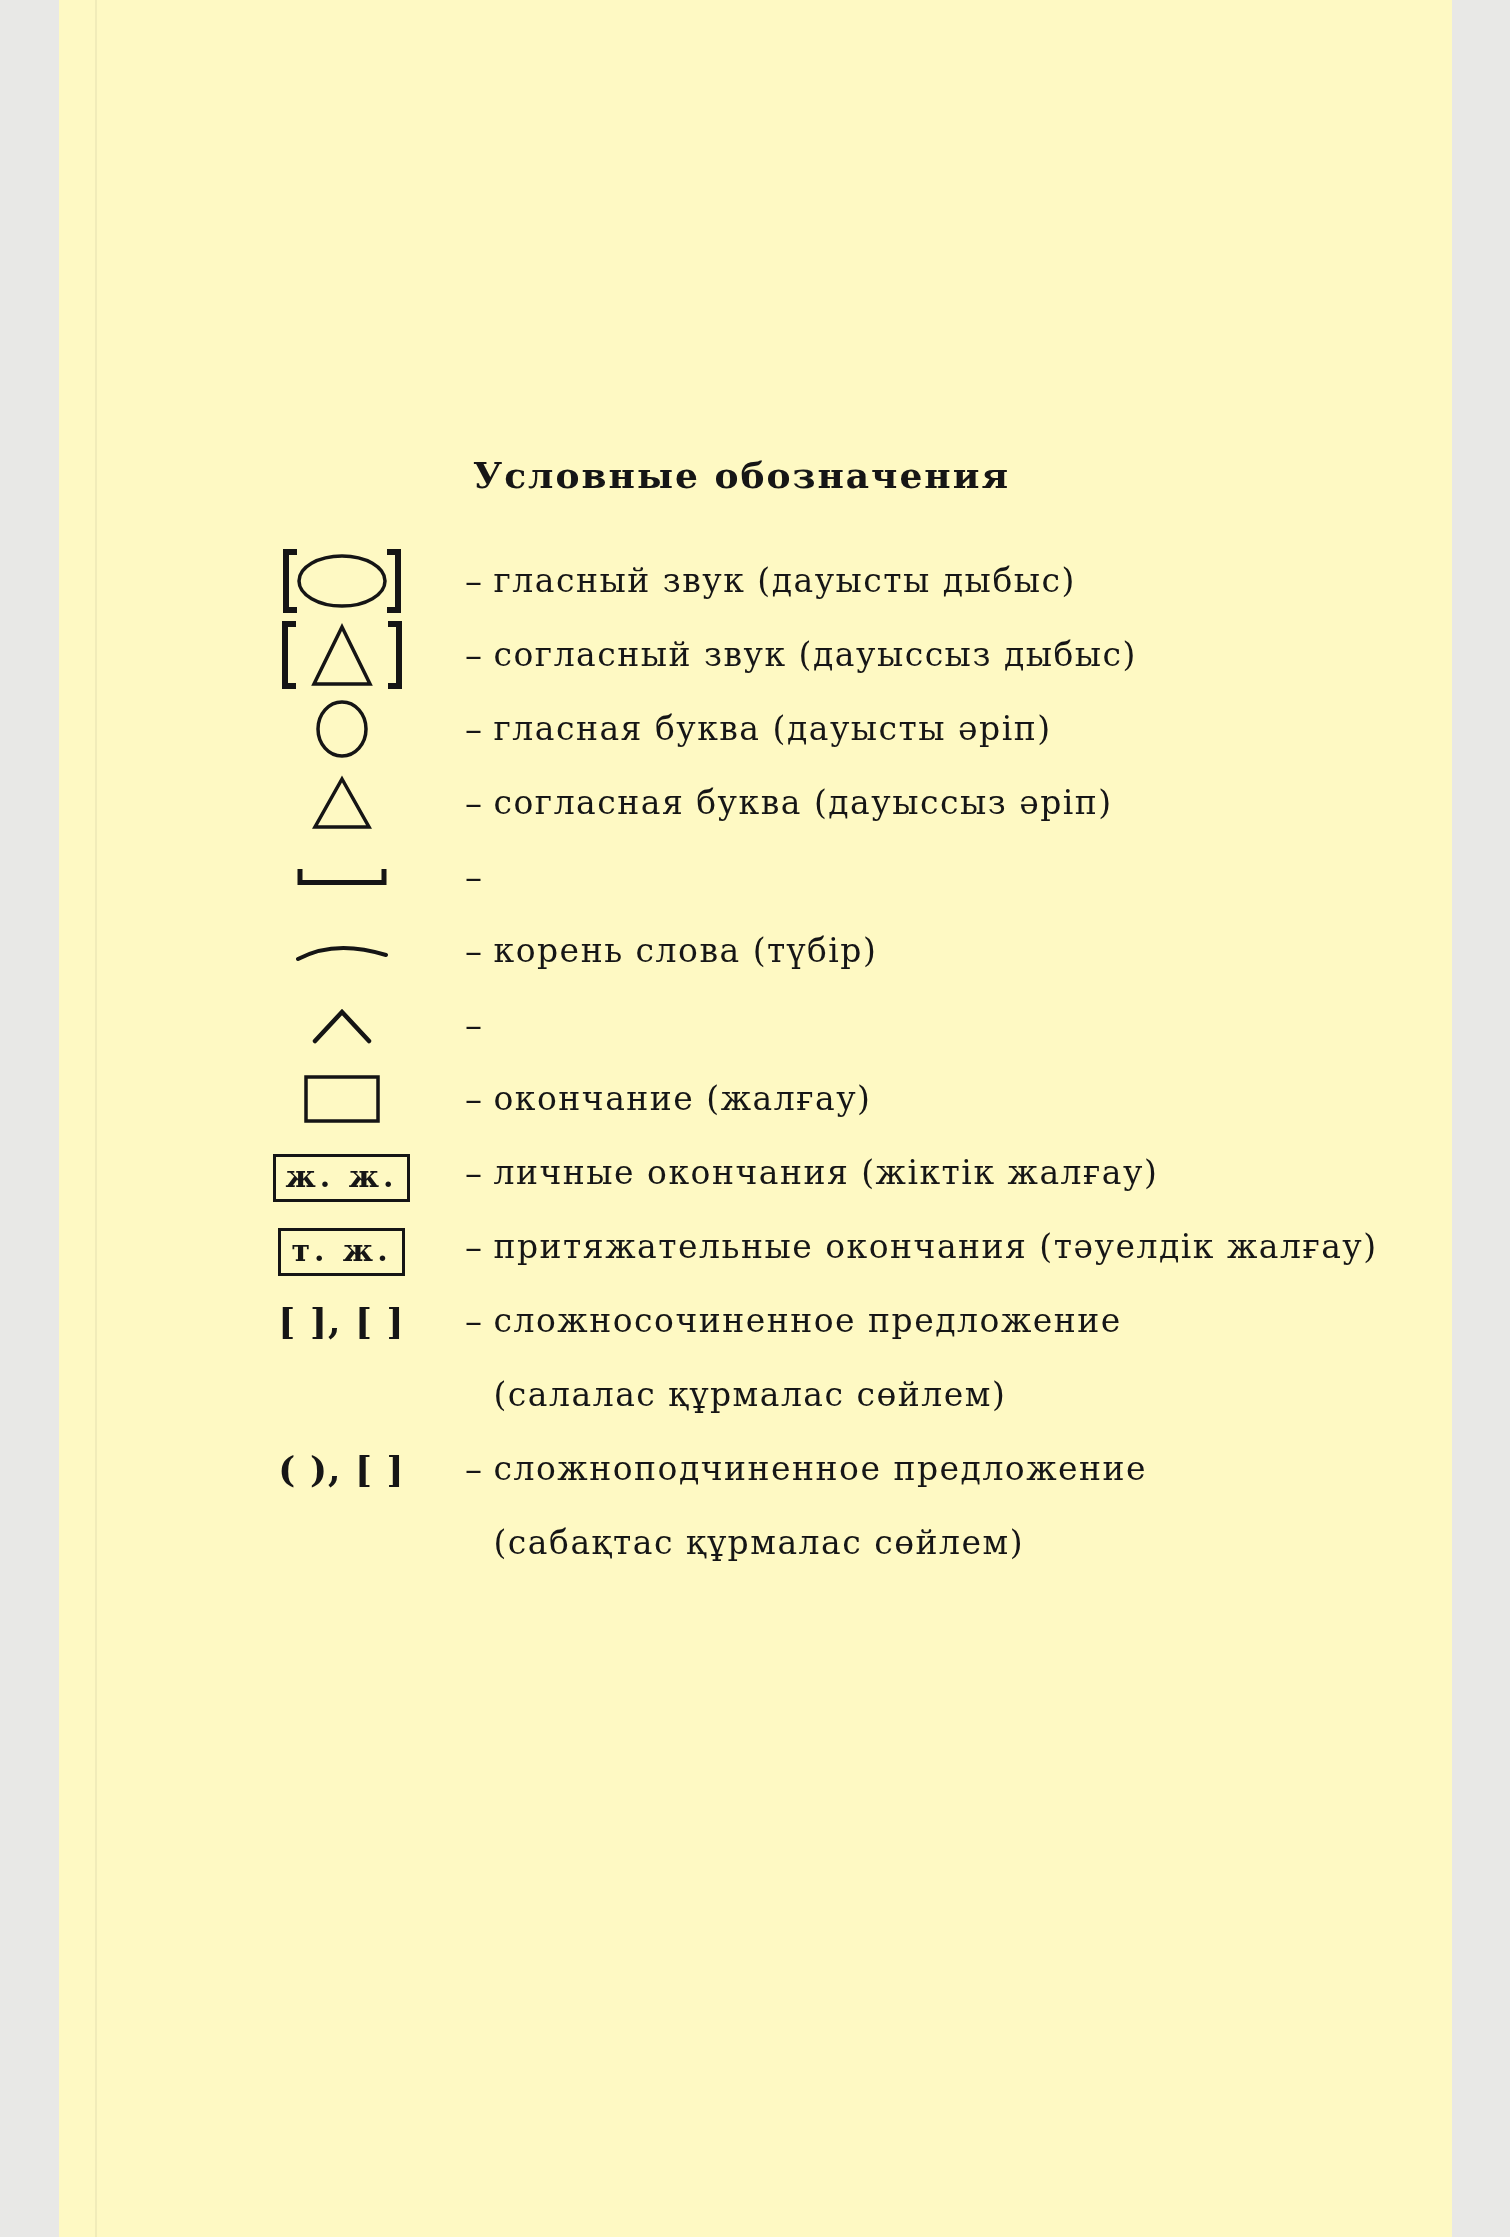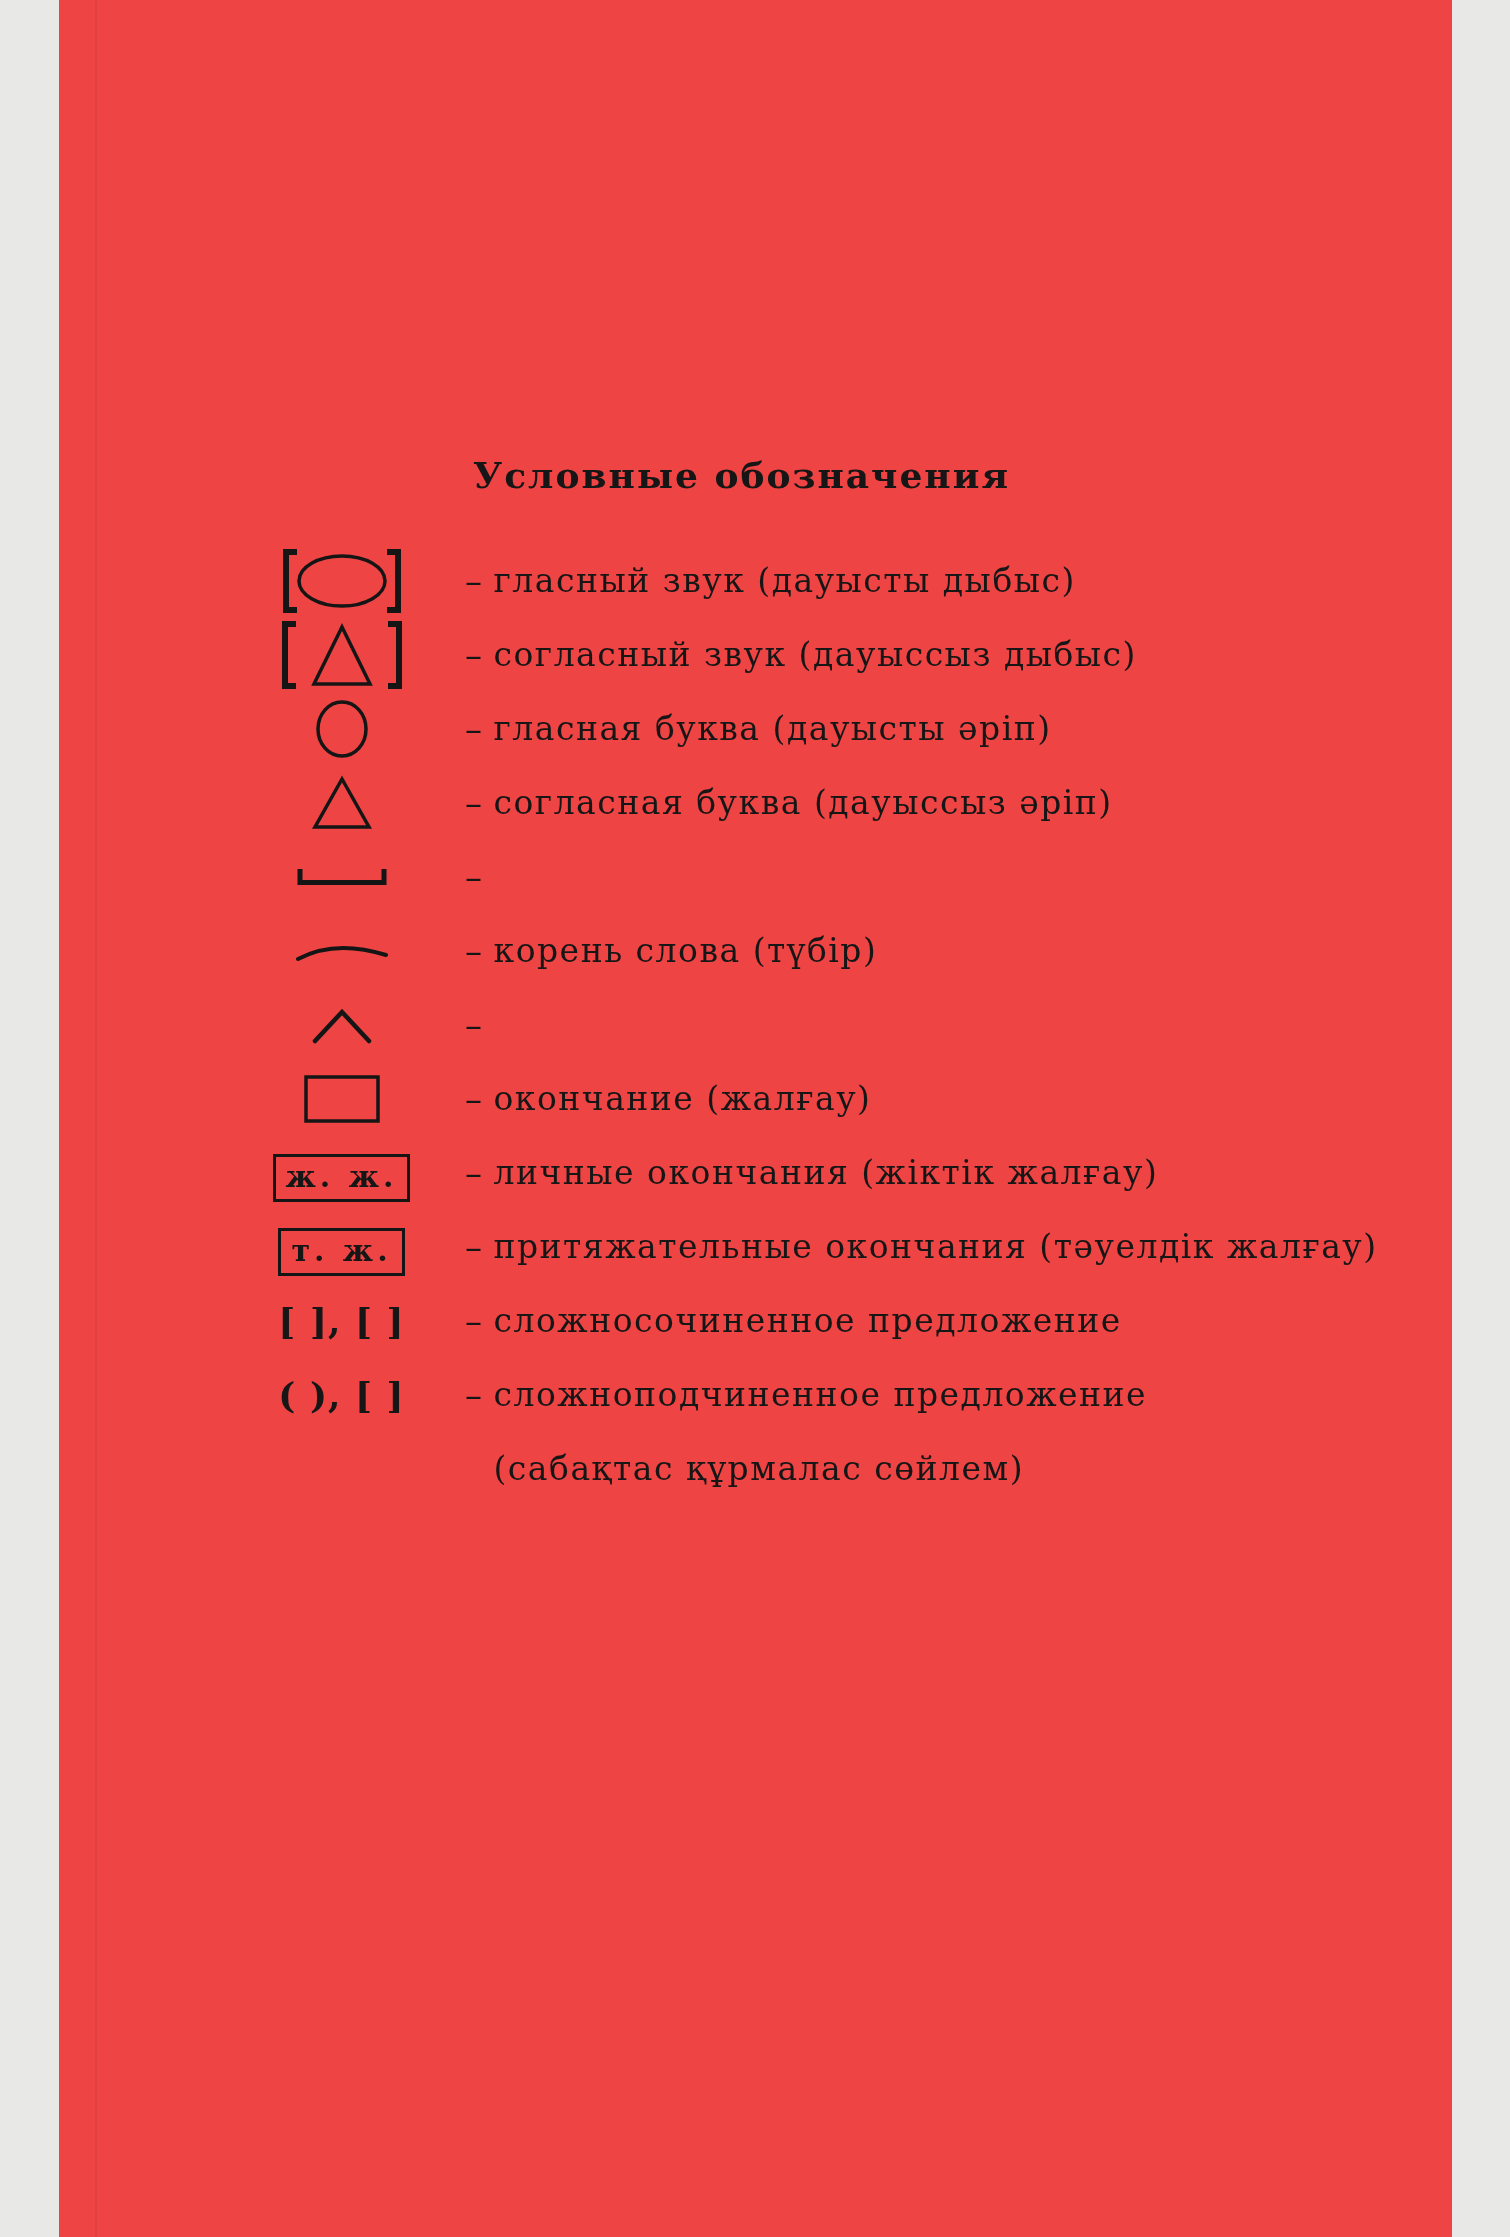--- a/index.html
+++ b/index.html
@@ -5,21 +5,21 @@
   html, body {
     margin: 0;
     padding: 0;
     background: #e8e8e6;
   }
   .page {
     position: relative;
     width: 1360px;
     height: 2237px;
     margin: 0 auto;
-    background: #ef4444;
+    background: #fef9c3;
     font-family: "DejaVu Serif", "Liberation Serif", serif;
     color: #161616;
     overflow: hidden;
     padding-left: 33px;
   }
   .scan-streak {
     position: absolute;
     left: 36px;
     top: 0;
     width: 2px;
@@ -199,20 +199,25 @@
       <div class="text">притяжательные окончания (тәуелдік жалғау)</div>
     </div>
 
     <div class="row">
       <div class="sym">
         <span class="symtext">[ ], [ ]</span>
       </div>
       <div class="dash">–</div>
       <div class="text">сложносочиненное предложение</div>
     </div>
+    <div class="row">
+      <div class="sym"></div>
+      <div class="dash"></div>
+      <div class="text">(салалас құрмалас сөйлем)</div>
+    </div>
 
     <div class="row">
       <div class="sym">
         <span class="symtext">( ), [ ]</span>
       </div>
       <div class="dash">–</div>
       <div class="text">сложноподчиненное предложение</div>
     </div>
     <div class="row">
       <div class="sym"></div>

